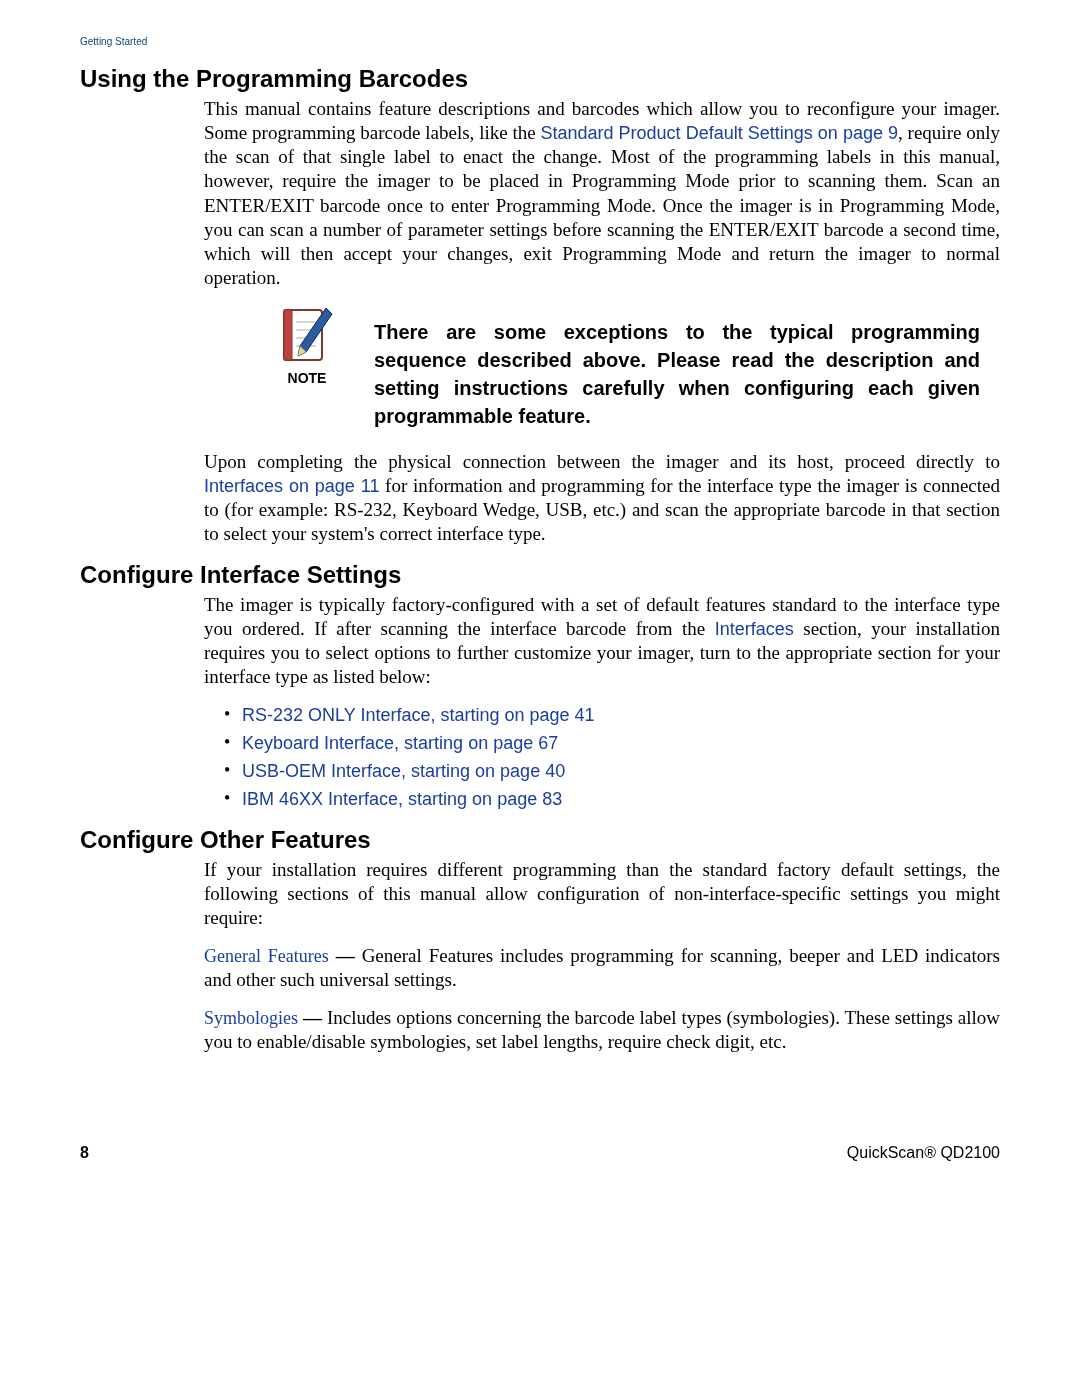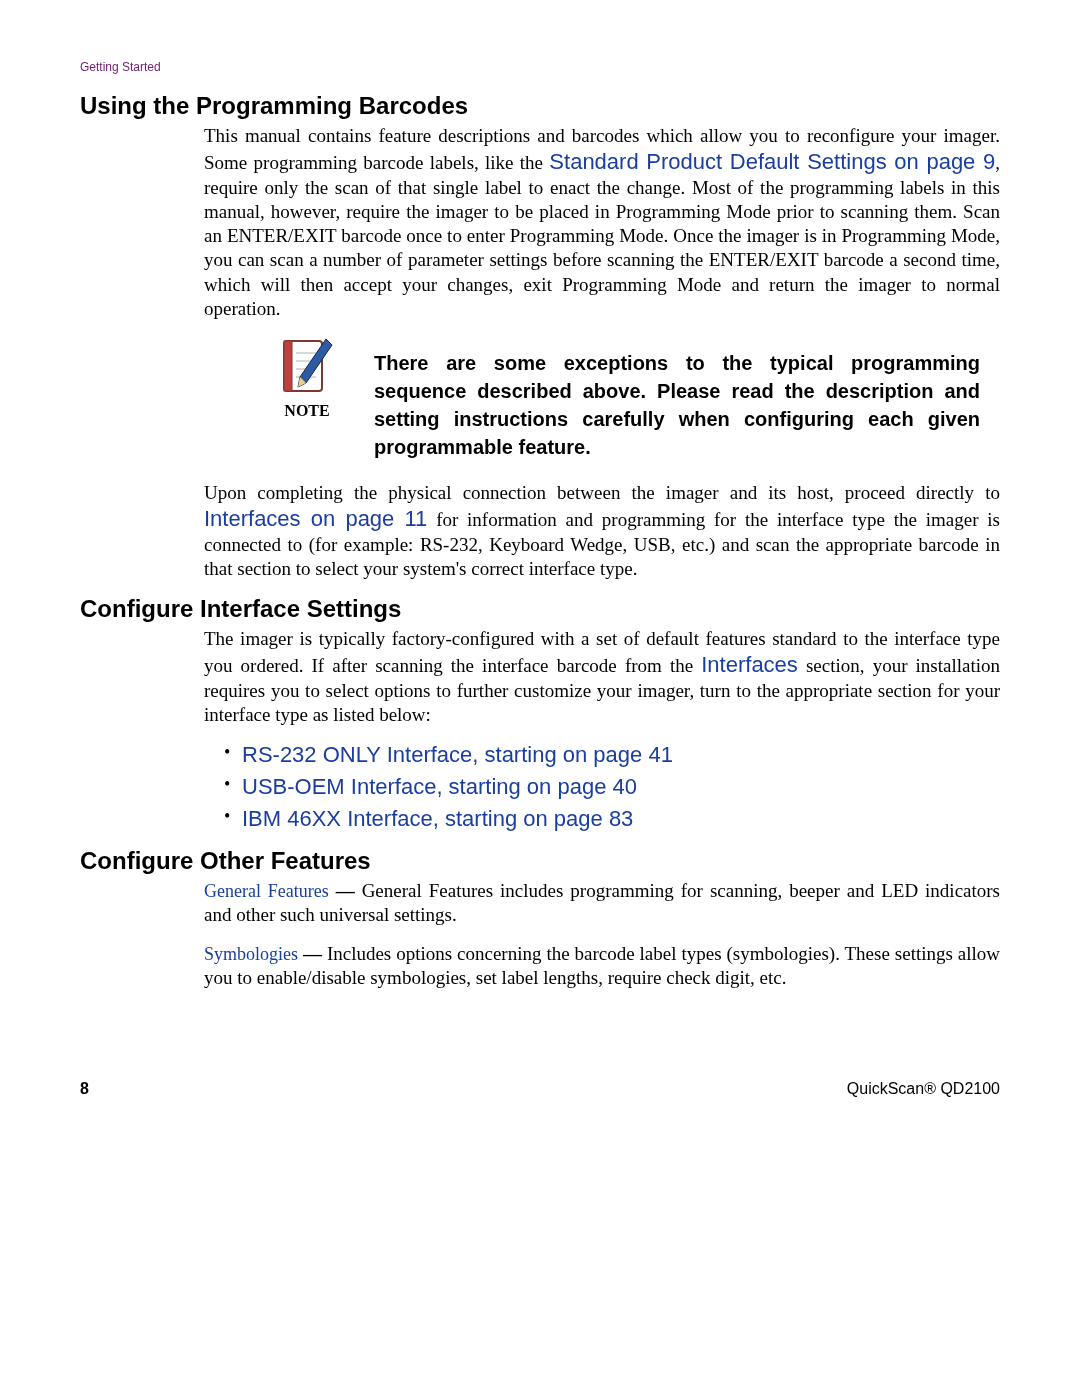--- a/index.html
+++ b/index.html
@@ -9,45 +9,44 @@
     font-family: "Times New Roman", Times, serif;
     color: #000;
     width: 1080px;
   }
   .page {
     padding: 36px 80px 36px 80px;
     box-sizing: border-box;
   }
   .running-header {
     font-family: Arial, Helvetica, sans-serif;
-    font-size: 12px;
-    color: #701a75;
+    font-size: 10px;
+    color: #0c4a6e;
     margin-bottom: 18px;
-    margin-top: 24px;
   }
   .h2 {
     font-family: "Segoe UI", Arial, Helvetica, sans-serif;
     font-weight: 700;
     font-size: 24px;
     color: #000000;
     margin: 14px 0 4px 0;
   }
   .body-block {
     margin-left: 124px;
     font-size: 19px;
     line-height: 1.27;
     text-align: justify;
   }
   .body-block p {
     margin: 4px 0 14px 0;
   }
   .link {
     font-family: Arial, Helvetica, sans-serif;
     color: #1a3ea0;
-    font-size: 22px;
+    font-size: 18px;
   }
   .note-row {
     display: flex;
     align-items: flex-start;
     margin: 8px 0 20px 60px;
     gap: 24px;
   }
   .note-icon-col {
     width: 86px;
     text-align: center;
@@ -56,23 +55,23 @@
   .note-text {
     font-family: Arial, Helvetica, sans-serif;
     font-weight: 700;
     font-size: 20px;
     text-align: justify;
     line-height: 1.4;
     padding-top: 14px;
     padding-right: 20px;
   }
   .note-label {
-    font-family: Liberation Serif, serif;
+    font-family: Liberation Sans, sans-serif;
     font-weight: 700;
-    font-size: 16px;
+    font-size: 14px;
     margin-top: 4px;
   }
   .bullets {
     margin: 2px 0 14px 20px;
     padding: 0;
   }
   .bullets li {
     list-style: none;
     position: relative;
     padding-left: 18px;
@@ -142,27 +141,29 @@
     </p>
   </div>
 
   <div class="h2">Configure Interface Settings</div>
   <div class="body-block">
     <p>
       <span>The imager is typically factory-configured with a set of default features standard to the interface type you ordered. If after scanning the interface barcode from the </span><span class="link">Interfaces</span><span> section, your installation requires you to select  options to further customize your imager, turn to the appropriate section for your interface type as listed below:</span>
     </p>
     <ul class="bullets">
       <li><span class="link">RS-232 ONLY Interface, starting on page 41</span></li>
+      <li><span class="link">Keyboard Interface, starting on page 67</span></li>
       <li><span class="link">USB-OEM Interface, starting on page 40</span></li>
       <li><span class="link">IBM 46XX Interface, starting on page 83</span></li>
     </ul>
   </div>
 
   <div class="h2">Configure Other Features</div>
   <div class="body-block">
+    <p>If your installation requires different programming than the standard factory default settings, the following sections of this manual allow configuration of non-interface-specific settings you might require:</p>
     <p>
       <span class="runin">General Features</span>
       <span class="dash"> — </span>
       <span>General Features includes programming for scanning, beeper and LED indicators and other such universal settings.</span>
     </p>
     <p>
       <span class="runin">Symbologies</span>
       <span class="dash"> — </span>
       <span>Includes options concerning the barcode label types (symbologies). These settings allow you to enable/disable symbologies, set label lengths, require check digit, etc.</span>
     </p>

